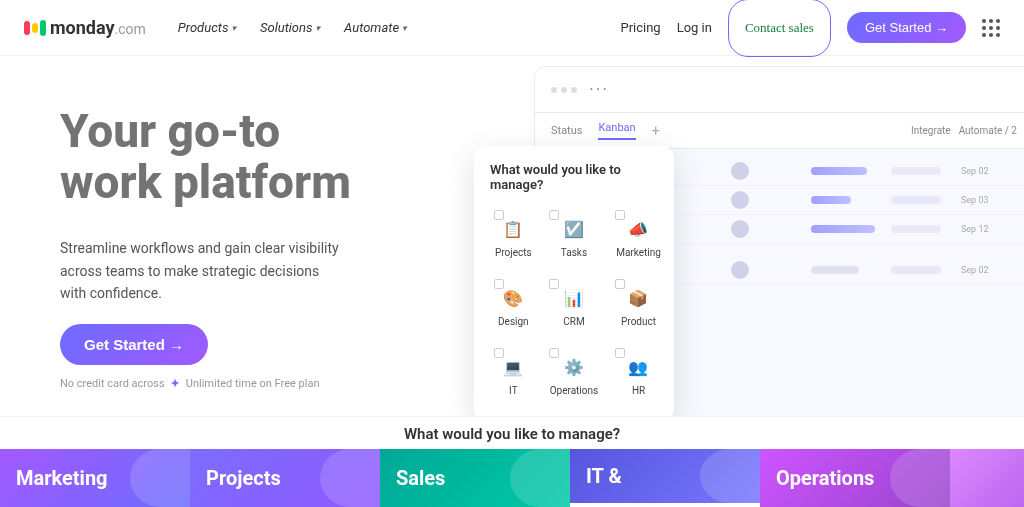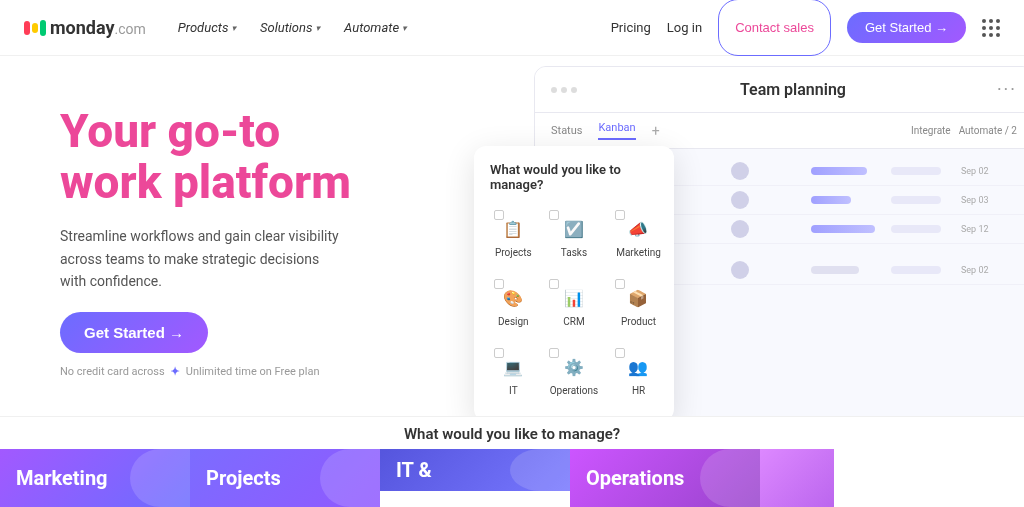--- a/index.html
+++ b/index.html
@@ -14,31 +14,31 @@
     .logo-bar-2 { height: 10px; background: #ffcb00; }
     .logo-bar-3 { height: 16px; background: #00ca72; }
     .logo-text { font-size: 18px; font-weight: 700; color: #333; }
     .logo-text span { color: #333; }
     .logo-text .dot-com { color: #999; font-weight: 400; font-size: 14px; }
     .nav-links { display: flex; gap: 24px; align-items: center; }
     .nav-link { font-size: 13px; color: #333; cursor: pointer; display: flex; align-items: center; gap: 3px; font-style: italic; }
     .chevron { font-size: 9px; color: #666; }
     .nav-right { margin-left: auto; display: flex; align-items: center; gap: 16px; }
     .nav-right-link { font-size: 13px; color: #333; cursor: pointer; }
-    .btn-contact { border: 1.5px solid #6c6cff; color: #ec4899; background: transparent; padding: 20px 16px; border-radius: 20px; font-size: 13px; cursor: pointer; }
+    .btn-contact { border: 1.5px solid #6c6cff; color: #15803d; background: transparent; padding: 20px 16px; border-radius: 20px; font-size: 13px; cursor: pointer; font-family: Liberation Serif, serif; }
     .btn-getstarted-nav { background: linear-gradient(135deg, #6c6cff, #a259ff); color: #fff; border: none; padding: 8px 18px; border-radius: 20px; font-size: 13px; cursor: pointer; display: flex; align-items: center; gap: 6px; }
     .dots-grid { display: grid; grid-template-columns: repeat(3,4px); gap: 3px; cursor: pointer; }
     .dot { width: 4px; height: 4px; border-radius: 50%; background: #555; }
 
     
     .main { display: flex; position: relative; height: calc(507px - 56px); overflow: hidden; }
 
     
     .hero { padding: 50px 40px 0 60px; width: 450px; flex-shrink: 0; }
-    .hero-title { font-size: 46px; font-weight: 800; color: #ec4899; line-height: 1.1; margin-bottom: 18px; }
+    .hero-title { font-size: 46px; font-weight: 800; color: #737373; line-height: 1.1; margin-bottom: 30px; }
     .hero-sub { font-size: 14px; color: #555; line-height: 1.6; max-width: 280px; margin-bottom: 20px; }
     .btn-getstarted-hero { background: linear-gradient(135deg, #6c6cff, #a259ff); color: #fff; border: none; padding: 12px 24px; border-radius: 25px; font-size: 15px; cursor: pointer; display: inline-flex; align-items: center; gap: 8px; font-weight: 600; }
     .hero-note { margin-top: 12px; font-size: 11px; color: #999; display: flex; align-items: center; gap: 6px; }
     .hero-note .bullet { color: #6c6cff; font-weight: bold; }
 
     
     .mockup-area { position: absolute; right: -10px; top: 10px; width: 560px; height: 420px; }
 
     
     .team-planning-card { position: absolute; top: 0; left: 60px; right: 0; bottom: 0; background: #f8f9fe; border-radius: 12px 12px 0 0; border: 1px solid #e8e8f0; overflow: hidden; }
@@ -144,21 +144,20 @@
 
   <div class="mockup-area">
 
     <div class="team-planning-card">
       <div class="tp-header">
         <div class="tp-dots">
             <div class="tp-dot"></div>
             <div class="tp-dot"></div>
             <div class="tp-dot"></div>
           </div>
-        <span class="tp-title">Team planning</span>
         <span class="tp-more">···</span>
       </div>
       <div class="tp-tabs">
         <span class="tp-tab">Status</span>
         <span class="tp-tab active">Kanban</span>
         <span class="tp-tab-add">+</span>
         <div class="tp-actions">
           <span>Integrate</span>
           <span>Automate / 2</span>
         </div>
@@ -253,21 +252,25 @@
   <div style="text-align:center; font-size:15px; font-weight:600; color:#333; padding: 8px 0 6px;">What would you like to manage?</div>
   <div style="display:flex; overflow:hidden;">
     <div class="bottom-card bottom-card-marketing" style="flex:0 0 190px; height:58px;">
       <span class="bottom-card-label">Marketing</span>
       <div class="bottom-card-img"></div>
     </div>
     <div class="bottom-card bottom-card-projects" style="flex:0 0 190px; height:58px;">
       <span class="bottom-card-label">Projects</span>
       <div class="bottom-card-img"></div>
     </div>
-    <div class="bottom-card bottom-card-it" style="flex:0 0 190px; height:42px;">
+    <div class="bottom-card bottom-card-sales" style="flex:0 0 190px; height:58px;">
+      <span class="bottom-card-label">Sales</span>
+      <div class="bottom-card-img"></div>
+    </div>
+    <div class="bottom-card bottom-card-it" style="flex:0 0 190px; height:54px;">
       <span class="bottom-card-label">IT &amp;</span>
       <div class="bottom-card-img"></div>
     </div>
     <div class="bottom-card bottom-card-operations" style="flex:0 0 190px; height:58px;">
       <span class="bottom-card-label">Operations</span>
       <div class="bottom-card-img"></div>
     </div>
     <div class="bottom-card" style="flex:0 0 74px; height:58px; background: linear-gradient(135deg, #dd88ff, #bb66ee);"></div>
   </div>
 </div>

